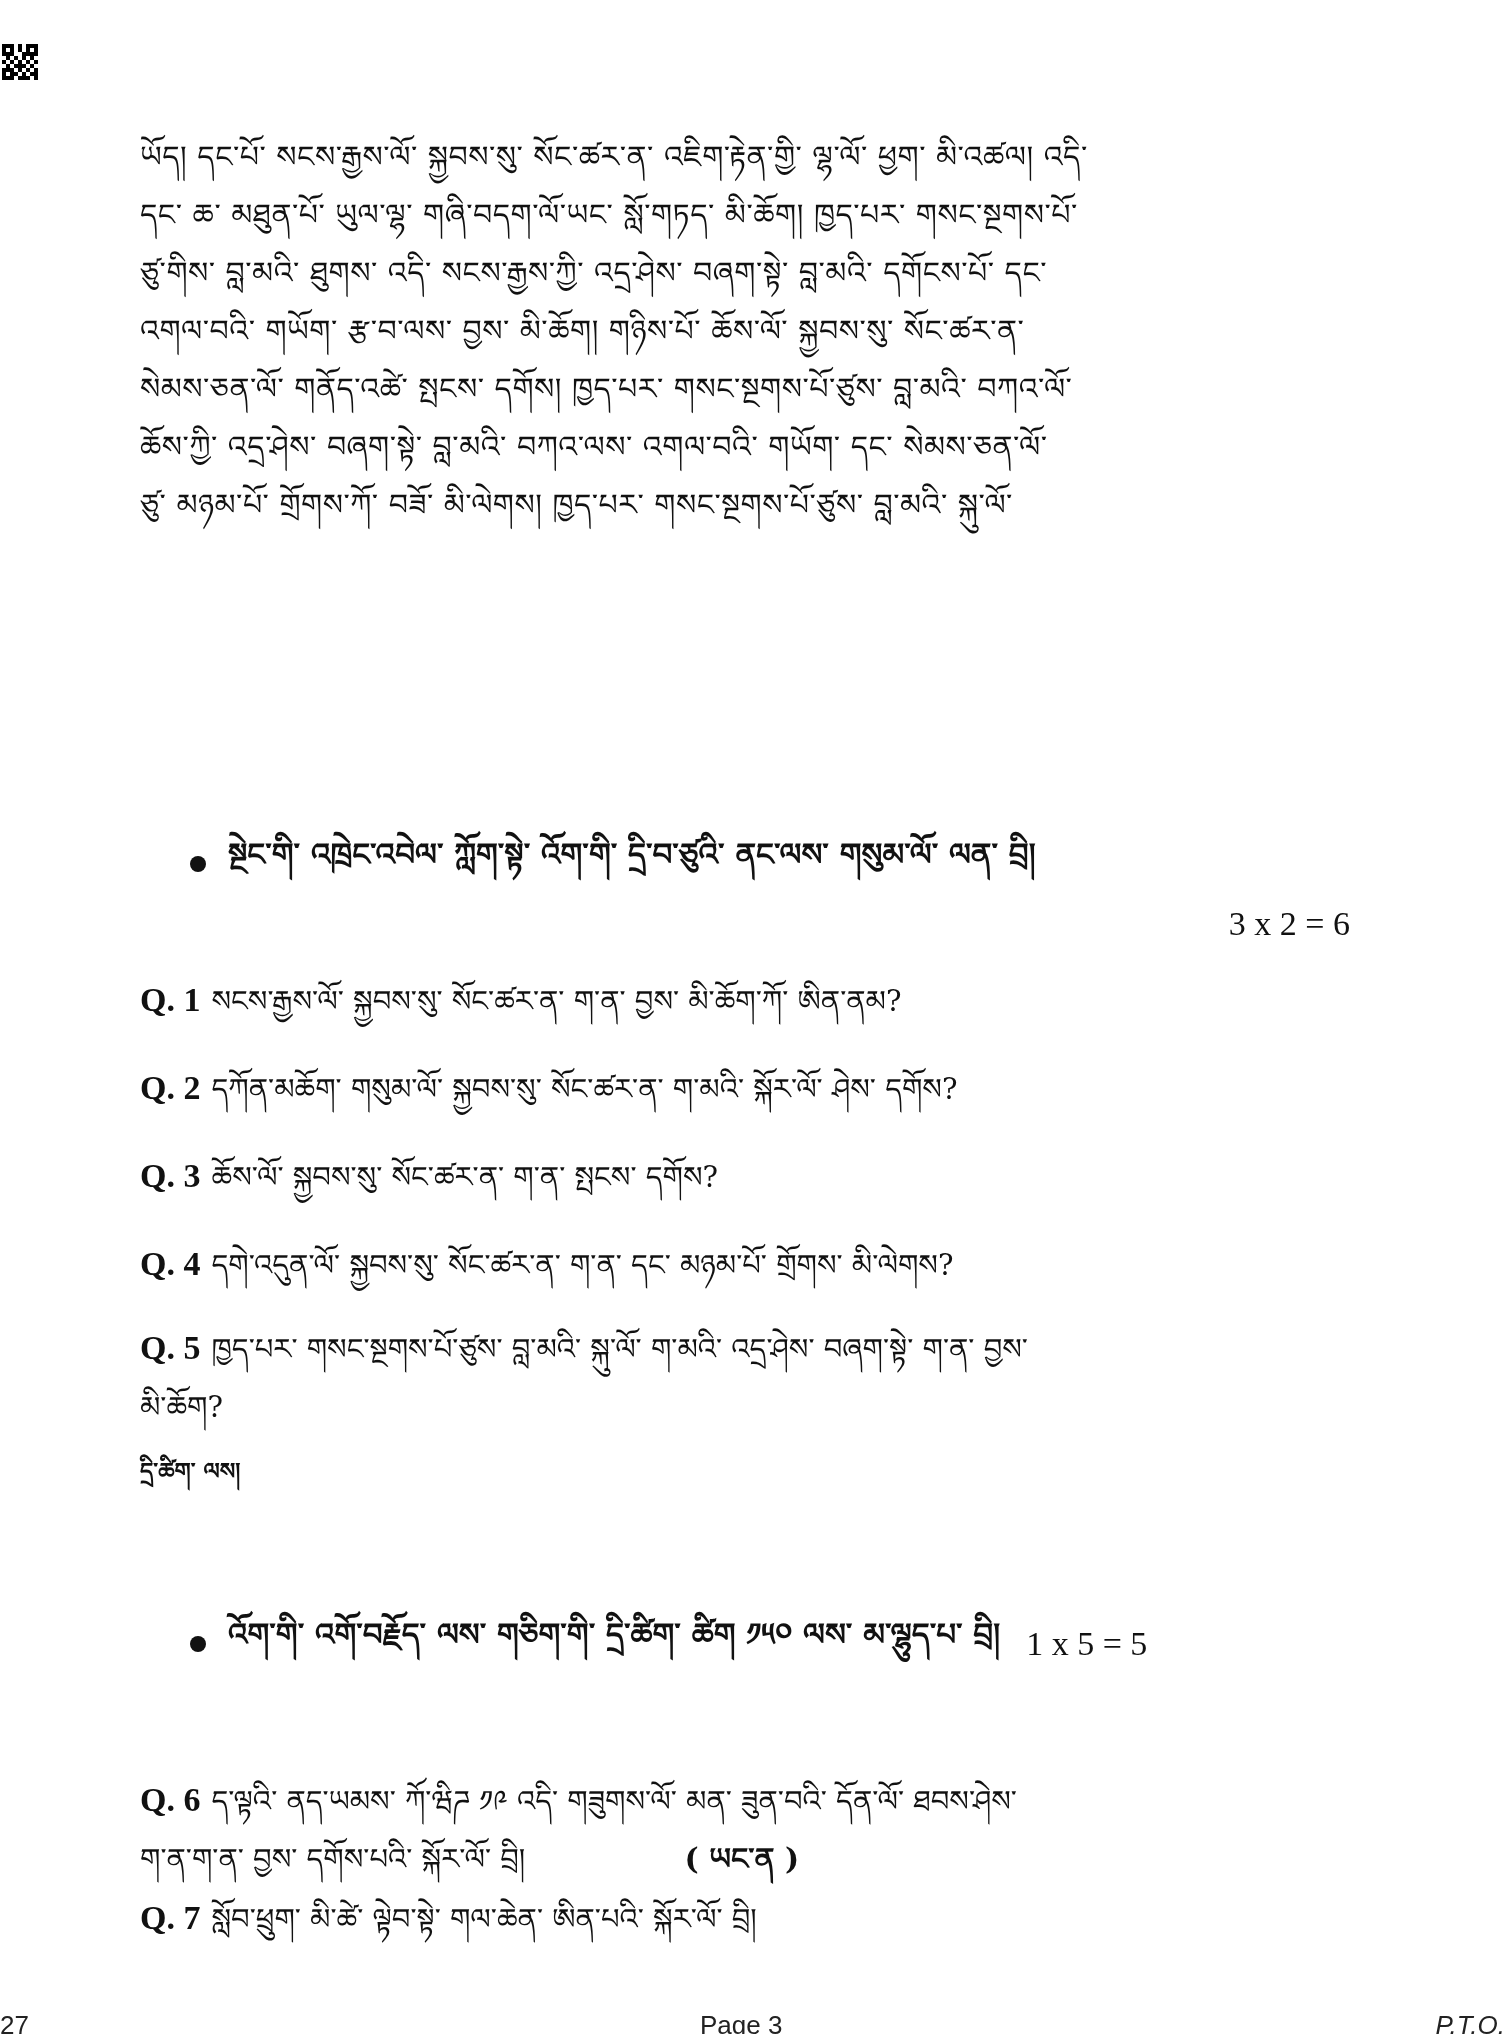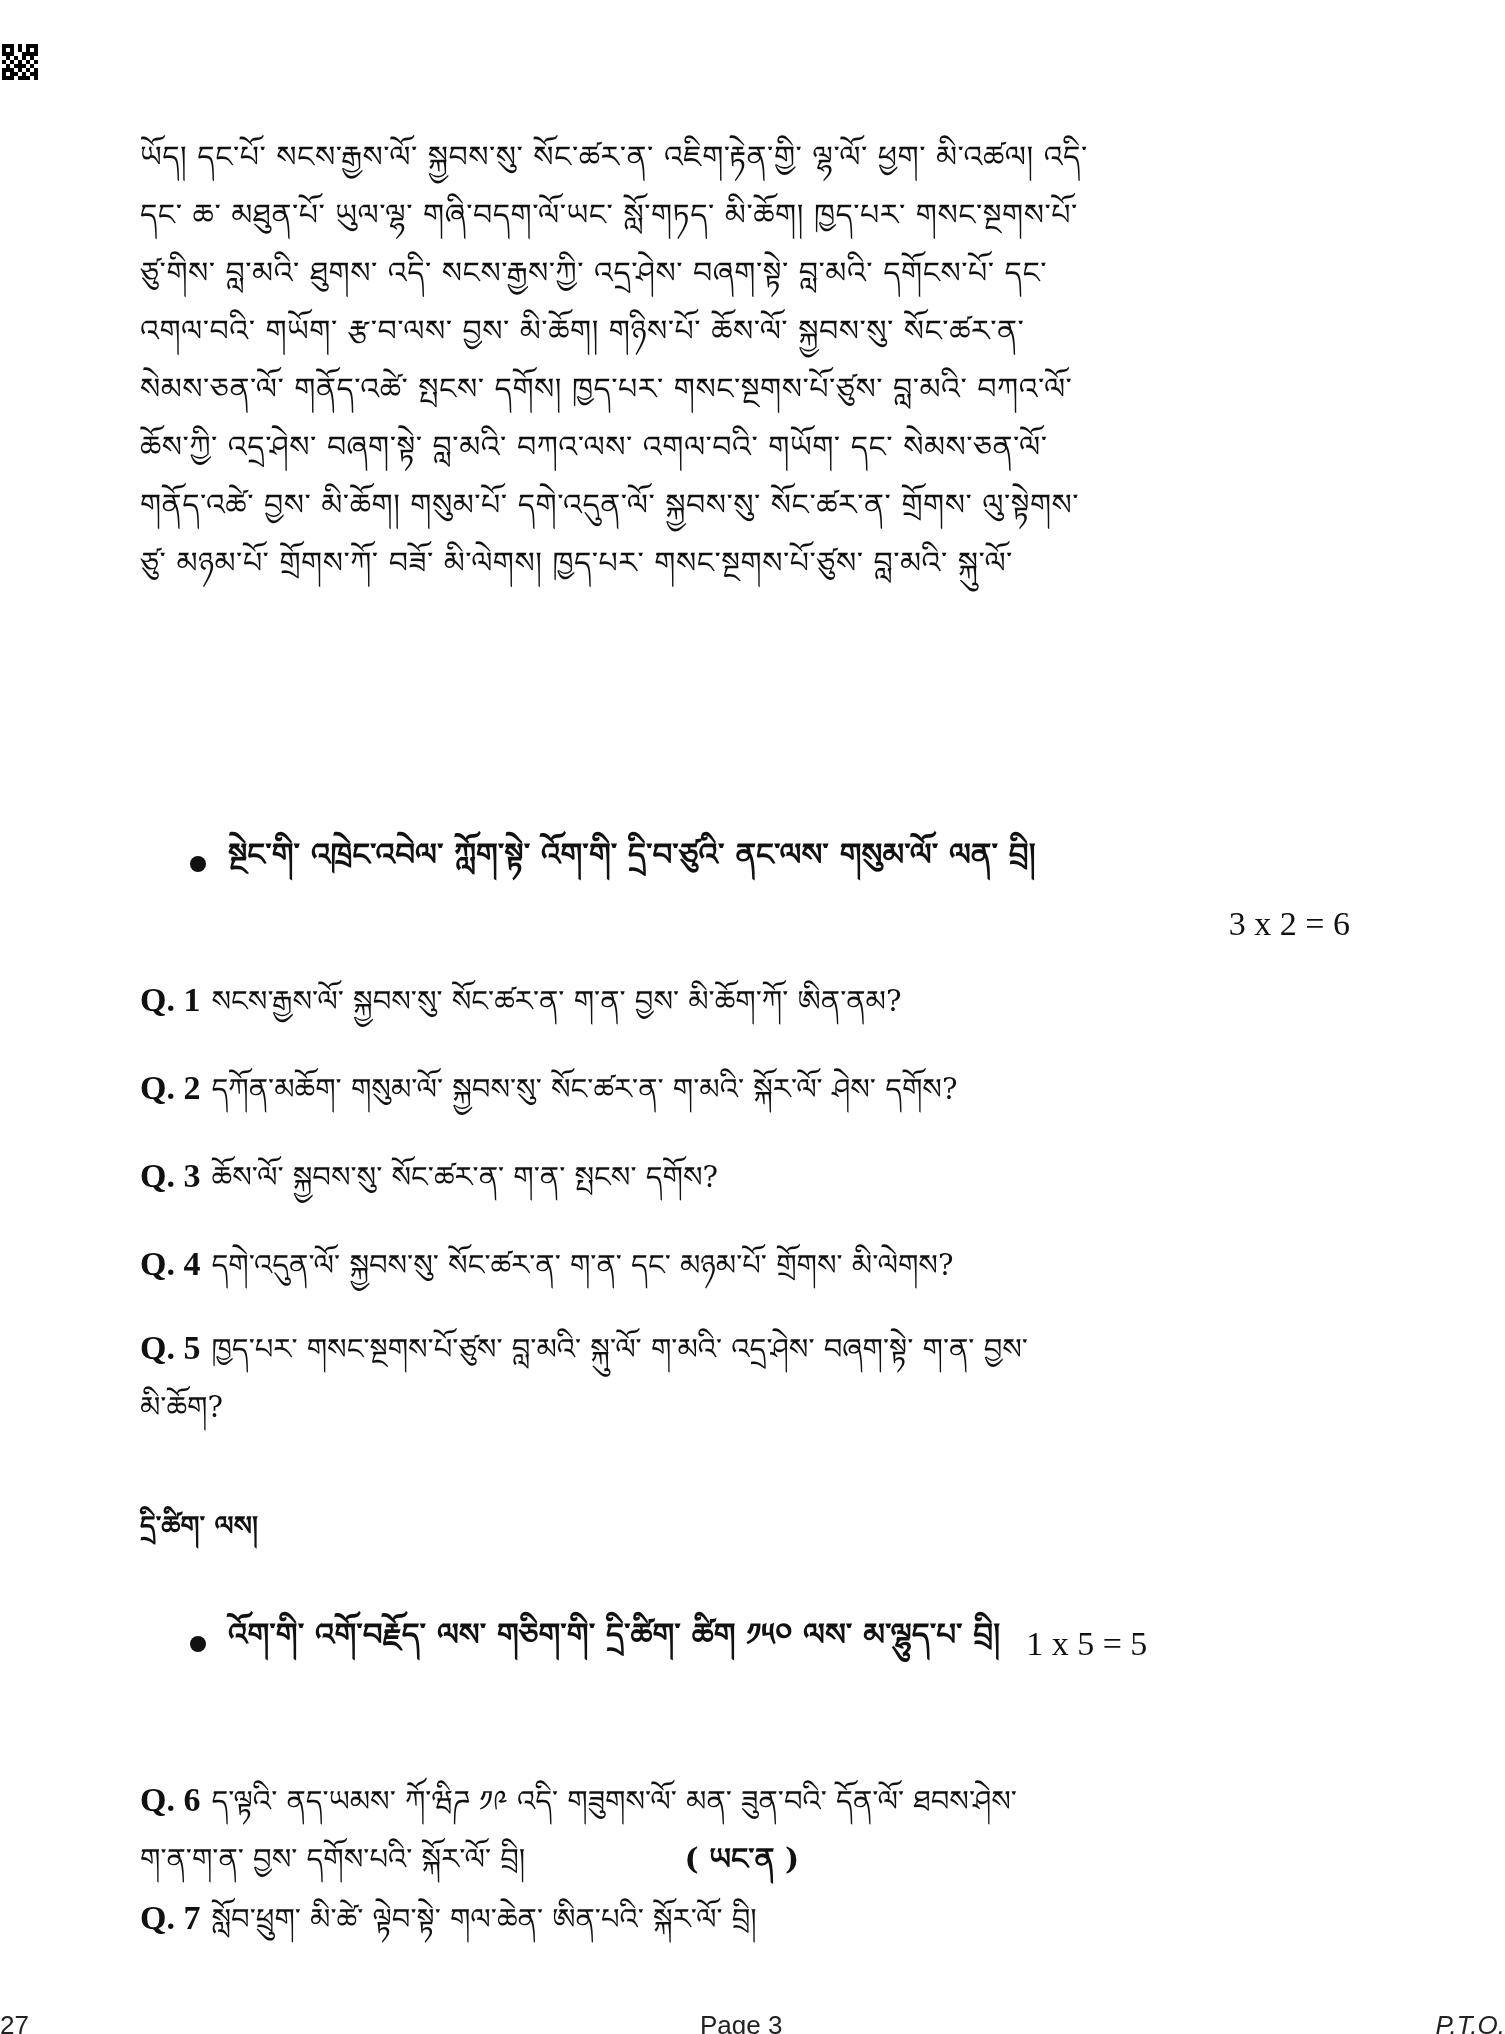--- a/index.html
+++ b/index.html
@@ -10,21 +10,21 @@
   .para { position: absolute; left: 140px; top: 128px; width: 1240px; }
   .para .line { font-size: 30px; line-height: 58px; height: 58px; white-space: nowrap; overflow: hidden; letter-spacing: 0.5px; }
   .bullet-row { position: absolute; display: flex; align-items: center; white-space: nowrap; }
   .bullet-dot { width: 16px; height: 16px; border-radius: 50%; background: #111; margin-right: 22px; flex: none; }
   .bullet-text { font-size: 31px; font-weight: bold; }
   .marks { font-family: "Liberation Serif", serif; font-weight: normal; font-size: 34px; }
   .q { position: absolute; left: 140px; width: 1250px; }
   .q .num { font-family: "Liberation Serif", serif; font-weight: bold; font-size: 34px; margin-right: 6px; }
   .q .text { font-size: 29px; line-height: 58px; margin-top: 36px; }
   .q .cont { font-size: 29px; line-height: 58px; display: block; }
-  .section-head { position: absolute; left: 140px; top: 1495px; font-size: 27px; font-weight: bold; }
+  .section-head { position: absolute; left: 140px; top: 1445px; font-size: 23px; font-weight: bold; }
   .footer { position: absolute; top: 2010px; font-family: "Liberation Sans", sans-serif; font-size: 26px; color: #222; }
   .or-label { font-size: 30px; font-weight: bold; margin-left: 150px; text-align: center; }
 </style>
 </head>
 <body>
 
 <div class="qr">
   <span></span>
     <span></span>
     <span></span>
@@ -108,21 +108,20 @@
     <span></span>
 </div>
 
 <div class="para">
   <div class="line">ཡོད། དང་པོ་ སངས་རྒྱས་ལོ་ སྐྱབས་སུ་ སོང་ཚར་ན་ འཇིག་རྟེན་གྱི་ ལྷ་ལོ་ ཕྱག་ མི་འཚལ། འདི་</div>
   <div class="line">དང་ ཆ་ མཐུན་པོ་ ཡུལ་ལྷ་ གཞི་བདག་ལོ་ཡང་ སློ་གཏད་ མི་ཆོག། ཁྱད་པར་ གསང་སྔགས་པོ་</div>
   <div class="line">ཙུ་གིས་ བླ་མའི་ ཐུགས་ འདི་ སངས་རྒྱས་ཀྱི་ འདྲ་ཤེས་ བཞག་སྟེ་ བླ་མའི་ དགོངས་པོ་ དང་</div>
   <div class="line">འགལ་བའི་ གཡོག་ རྩ་བ་ལས་ བྱས་ མི་ཆོག།      གཉིས་པོ་ ཆོས་ལོ་ སྐྱབས་སུ་ སོང་ཚར་ན་</div>
   <div class="line">སེམས་ཅན་ལོ་ གནོད་འཚེ་ སྤངས་ དགོས། ཁྱད་པར་ གསང་སྔགས་པོ་ཙུས་ བླ་མའི་ བཀའ་ལོ་</div>
   <div class="line">ཆོས་ཀྱི་ འདྲ་ཤེས་ བཞག་སྟེ་ བླ་མའི་ བཀའ་ལས་ འགལ་བའི་ གཡོག་ དང་ སེམས་ཅན་ལོ་</div>
-  <div class="line">གནོད་འཚེ་ བྱས་ མི་ཆོག།      གསུམ་པོ་ དགེ་འདུན་ལོ་ སྐྱབས་སུ་ སོང་ཚར་ན་ གྲོགས་ ལུ་སྟེགས་</div>
   <div class="line">ཙུ་ མཉམ་པོ་ གྲོགས་ཀོ་ བཟོ་ མི་ལེགས། ཁྱད་པར་ གསང་སྔགས་པོ་ཙུས་ བླ་མའི་ སྐུ་ལོ་</div>
 </div>
 
 <div class="bullet-row" style="left:190px; top:820px;">
   <span class="bullet-dot"></span>
   <span class="bullet-text">སྔེང་གི་ འཁྲེང་འབེལ་ ཀློག་སྟེ་ འོག་གི་ དྲི་བ་ཙུའི་ ནང་ལས་ གསུམ་ལོ་ ལན་ བྲི།</span>
 </div>
 <div class="marks" style="position:absolute; right:155px; top:905px;">3 x 2 = 6</div>
 
 <div class="q" style="top:972px;">

